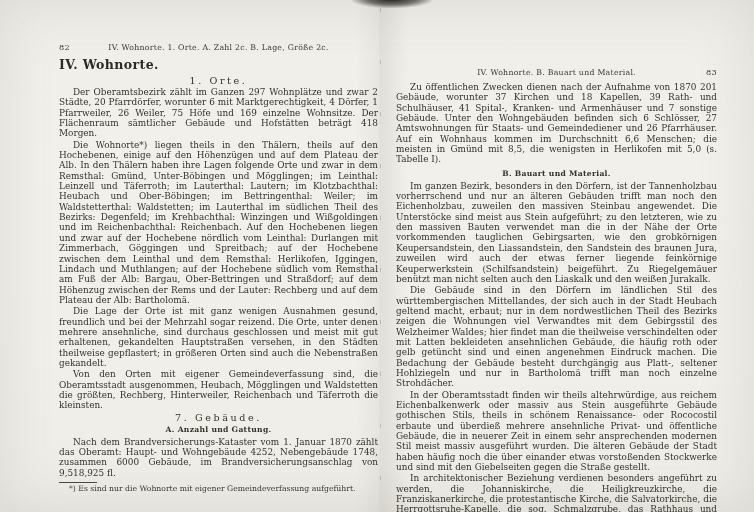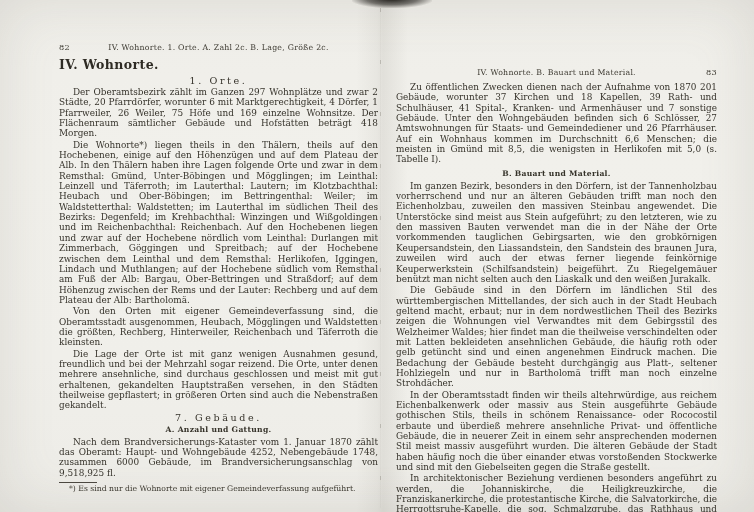--- a/index.html
+++ b/index.html
@@ -103,22 +103,22 @@
       <span class="rh-num"></span>
     </div>
 
     <h1 class="chapter-title">IV. Wohnorte.</h1>
     <h2 class="num-heading">1. Orte.</h2>
 
     <p class="body">Der Oberamtsbezirk zählt im Ganzen 297 Wohnplätze und zwar 2 Städte, 20 Pfarrdörfer, worunter 6 mit Marktgerechtigkeit, 4 Dörfer, 1 Pfarrweiler, 26 Weiler, 75 Höfe und 169 einzelne Wohnsitze. Der Flächenraum sämtlicher Gebäude und Hofstätten beträgt 418 Morgen.</p>
 
 
     <p class="body">Die Wohnorte*) liegen theils in den Thälern, theils auf den Hochebenen, einige auf den Höhenzügen und auf dem Plateau der Alb. In den Thälern haben ihre Lagen folgende Orte und zwar in dem Remsthal: Gmünd, Unter-Böbingen und Mögglingen; im Leinthal: Leinzell und Täferroth; im Lauterthal: Lautern; im Klotzbachthal: Heubach und Ober-Böbingen; im Bettringenthal: Weiler; im Waldstetterthal: Waldstetten; im Lauterthal im südlichen Theil des Bezirks: Degenfeld; im Krehbachthal: Winzingen und Wißgoldingen und im Reichenbachthal: Reichenbach. Auf den Hochebenen liegen und zwar auf der Hochebene nördlich vom Leinthal: Durlangen mit Zimmerbach, Göggingen und Spreitbach; auf der Hochebene zwischen dem Leinthal und dem Remsthal: Herlikofen, Iggingen, Lindach und Muthlangen; auf der Hochebene südlich vom Remsthal am Fuß der Alb: Bargau, Ober-Bettringen und Straßdorf; auf dem Höhenzug zwischen der Rems und der Lauter: Rechberg und auf dem Plateau der Alb: Bartholomä.</p>
+    <p class="body">Die Lage der Orte ist mit ganz wenigen Ausnahmen gesund, freundlich und bei der Mehrzahl sogar reizend. Die Orte, unter denen mehrere ansehnliche, sind durchaus geschlossen und meist mit gut erhaltenen, gekandelten Hauptstraßen versehen, in den Städten theilweise gepflastert; in größeren Orten sind auch die Nebenstraßen gekandelt.</p>
     <p class="body">Von den Orten mit eigener Gemeindeverfassung sind, die Oberamtsstadt ausgenommen, Heubach, Mögglingen und Waldstetten die größten, Rechberg, Hinterweiler, Reichenbach und Täferroth die kleinsten.</p>
-    <p class="body">Die Lage der Orte ist mit ganz wenigen Ausnahmen gesund, freundlich und bei der Mehrzahl sogar reizend. Die Orte, unter denen mehrere ansehnliche, sind durchaus geschlossen und meist mit gut erhaltenen, gekandelten Hauptstraßen versehen, in den Städten theilweise gepflastert; in größeren Orten sind auch die Nebenstraßen gekandelt.</p>
 
     <h2 class="num-heading">7. Gebäude.</h2>
     <h3 class="sub-heading">A. Anzahl und Gattung.</h3>
 
     <p class="body">Nach dem Brandversicherungs-Kataster vom 1. Januar 1870 zählt das Oberamt: Haupt- und Wohngebäude 4252, Nebengebäude 1748, zusammen 6000 Gebäude, im Brandversicherungsanschlag von 9,518,925 fl.</p>
 
     <div class="footnote-rule"></div>
     <p class="footnote">*) Es sind nur die Wohnorte mit eigener Gemeindeverfassung aufgeführt.</p>
   </div>
 

